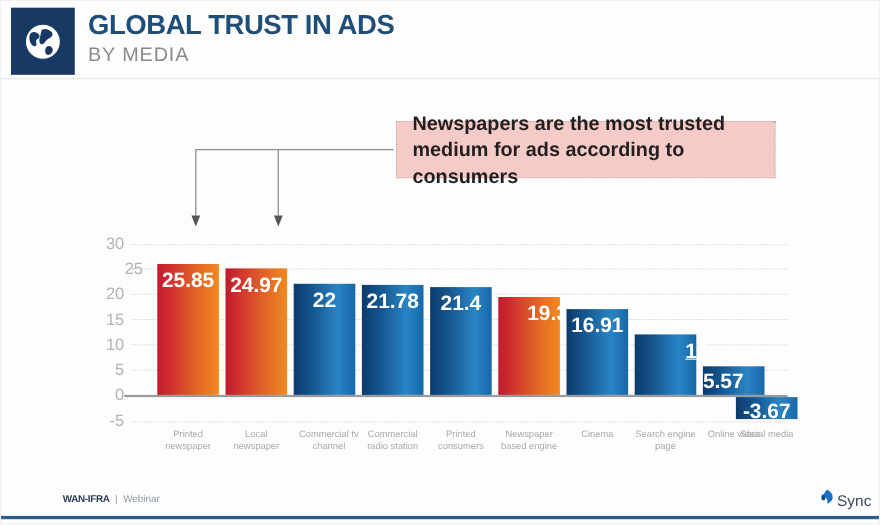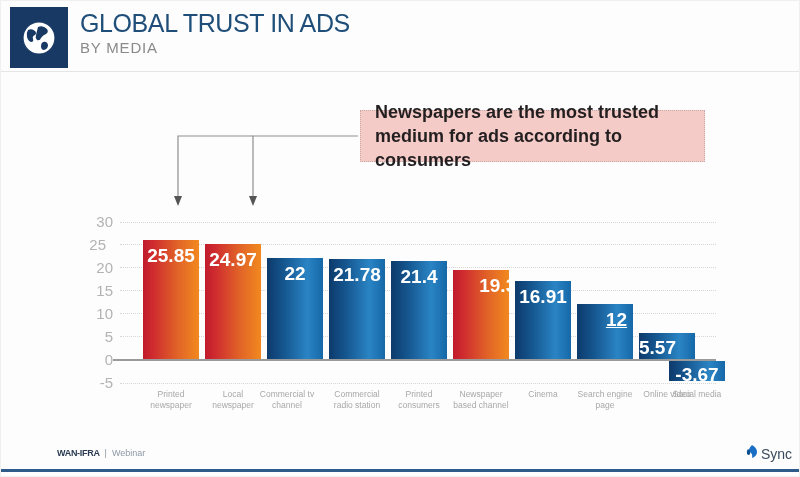--- a/index.html
+++ b/index.html
@@ -37,28 +37,28 @@
     align-items: center;
     justify-content: center;
   }
   .globe-icon svg { display: block; }
   .title-block {
     position: absolute;
     left: 80px; top: 10px;
   }
   .main-title {
     font-size: 25px;
-    font-weight: normal;
+    font-weight: bold;
     color: #1f4e79;
     letter-spacing: -0.4px;
     line-height: 1.05;
     font-family: "Liberation Sans", sans-serif;
   }
   .sub-title {
-    font-size: 15px;
+    font-size: 18px;
     color: #8a8a8a;
     letter-spacing: 0.8px;
     margin-top: 3px;
     font-family: "Liberation Sans", sans-serif;
   }
   .header-rule {
     position: absolute;
     left: 0; top: 71px;
     width: 800px; height: 1px;
     background: #e6e6e6;
@@ -234,21 +234,21 @@
     <div class="gridline" style="top:182px"></div>
     <div class="gridline" style="top:204px"></div>
     <div class="gridline" style="top:227px"></div>
     <div class="gridline" style="top:250px"></div>
     <div class="gridline" style="top:273px"></div>
     <div class="gridline" style="top:296px"></div>
     <div class="gridline" style="top:343px"></div>
     <div class="zeroline" style="top:319px"></div>
 
     <div class="ytick" style="left:75px; top:173px">30</div>
-    <div class="ytick" style="left:68px; top:196px">25</div>
+    <div class="ytick" style="left:92px; top:196px">25</div>
     <div class="ytick" style="left:75px; top:219px">20</div>
     <div class="ytick" style="left:75px; top:242px">15</div>
     <div class="ytick" style="left:75px; top:265px">10</div>
     <div class="ytick" style="left:75px; top:288px">5</div>
     <div class="ytick" style="left:75px; top:311px">0</div>
     <div class="ytick" style="left:75px; top:334px">-5</div>
 
     <div class="bar bar-orange" style="left:143px; top:200px; width:56px; height:119px;"></div>
     <div class="bar-label" style="left:143px; top:205px; width:56px;">25.85</div>
 
@@ -264,34 +264,34 @@
     <div class="bar bar-blue" style="left:391px; top:221px; width:56px; height:98px;"></div>
     <div class="bar-label" style="left:391px; top:226px; width:56px;">21.4</div>
 
     <div class="bar bar-orange" style="left:453px; top:230px; width:56px; height:89px;"></div>
     <div class="bar-label" style="left:447px; top:235px; width:56px;padding-left:28px;">19.31</div>
 
     <div class="bar bar-blue" style="left:515px; top:241px; width:56px; height:78px;"></div>
     <div class="bar-label" style="left:515px; top:246px; width:56px;">16.91</div>
 
     <div class="bar bar-blue" style="left:577px; top:264px; width:56px; height:55px;"></div>
-    <div class="bar-label" style="left:577px; top:269px; width:79px;text-decoration:underline;">12</div>
+    <div class="bar-label" style="left:594px; top:269px; width:79px;text-decoration:underline;">12</div>
 
     <div class="bar bar-blue" style="left:639px; top:293px; width:56px; height:26px;"></div>
     <div class="bar-label" style="left:639px; top:297px; width:36px;">5.57</div>
 
     <div class="bar bar-blue" style="left:669px; top:321px; width:56px; height:20px;"></div>
     <div class="bar-label" style="left:669px; top:324px; width:56px;">-3.67</div>
 
     <div class="xlabel" style="left:141px; width:60px">Printed newspaper</div>
     <div class="xlabel" style="left:203px; width:60px">Local newspaper</div>
-    <div class="xlabel" style="left:256px; width:62px">Commercial tv channel</div>
+    <div class="xlabel" style="left:268px; width:62px">Commercial tv channel</div>
     <div class="xlabel" style="left:326px; width:62px">Commercial radio station</div>
     <div class="xlabel" style="left:389px; width:60px">Printed consumers</div>
-    <div class="xlabel" style="left:452px; width:58px">Newspaper based channel</div>
+    <div class="xlabel" style="left:452px; width:58px">Newspaper based engine</div>
     <div class="xlabel" style="left:514px; width:58px">Cinema</div>
     <div class="xlabel" style="left:576px; width:58px">Search engine page</div>
     <div class="xlabel" style="left:638px; width:58px">Online video</div>
     <div class="xlabel" style="left:668px; width:58px">Social media</div>
   </div>
 
   <div class="wan-logo">
     <span class="wan-mark">WAN-IFRA</span>
     <span class="wan-webinar">|</span>
     <span class="wan-webinar">Webinar</span>

